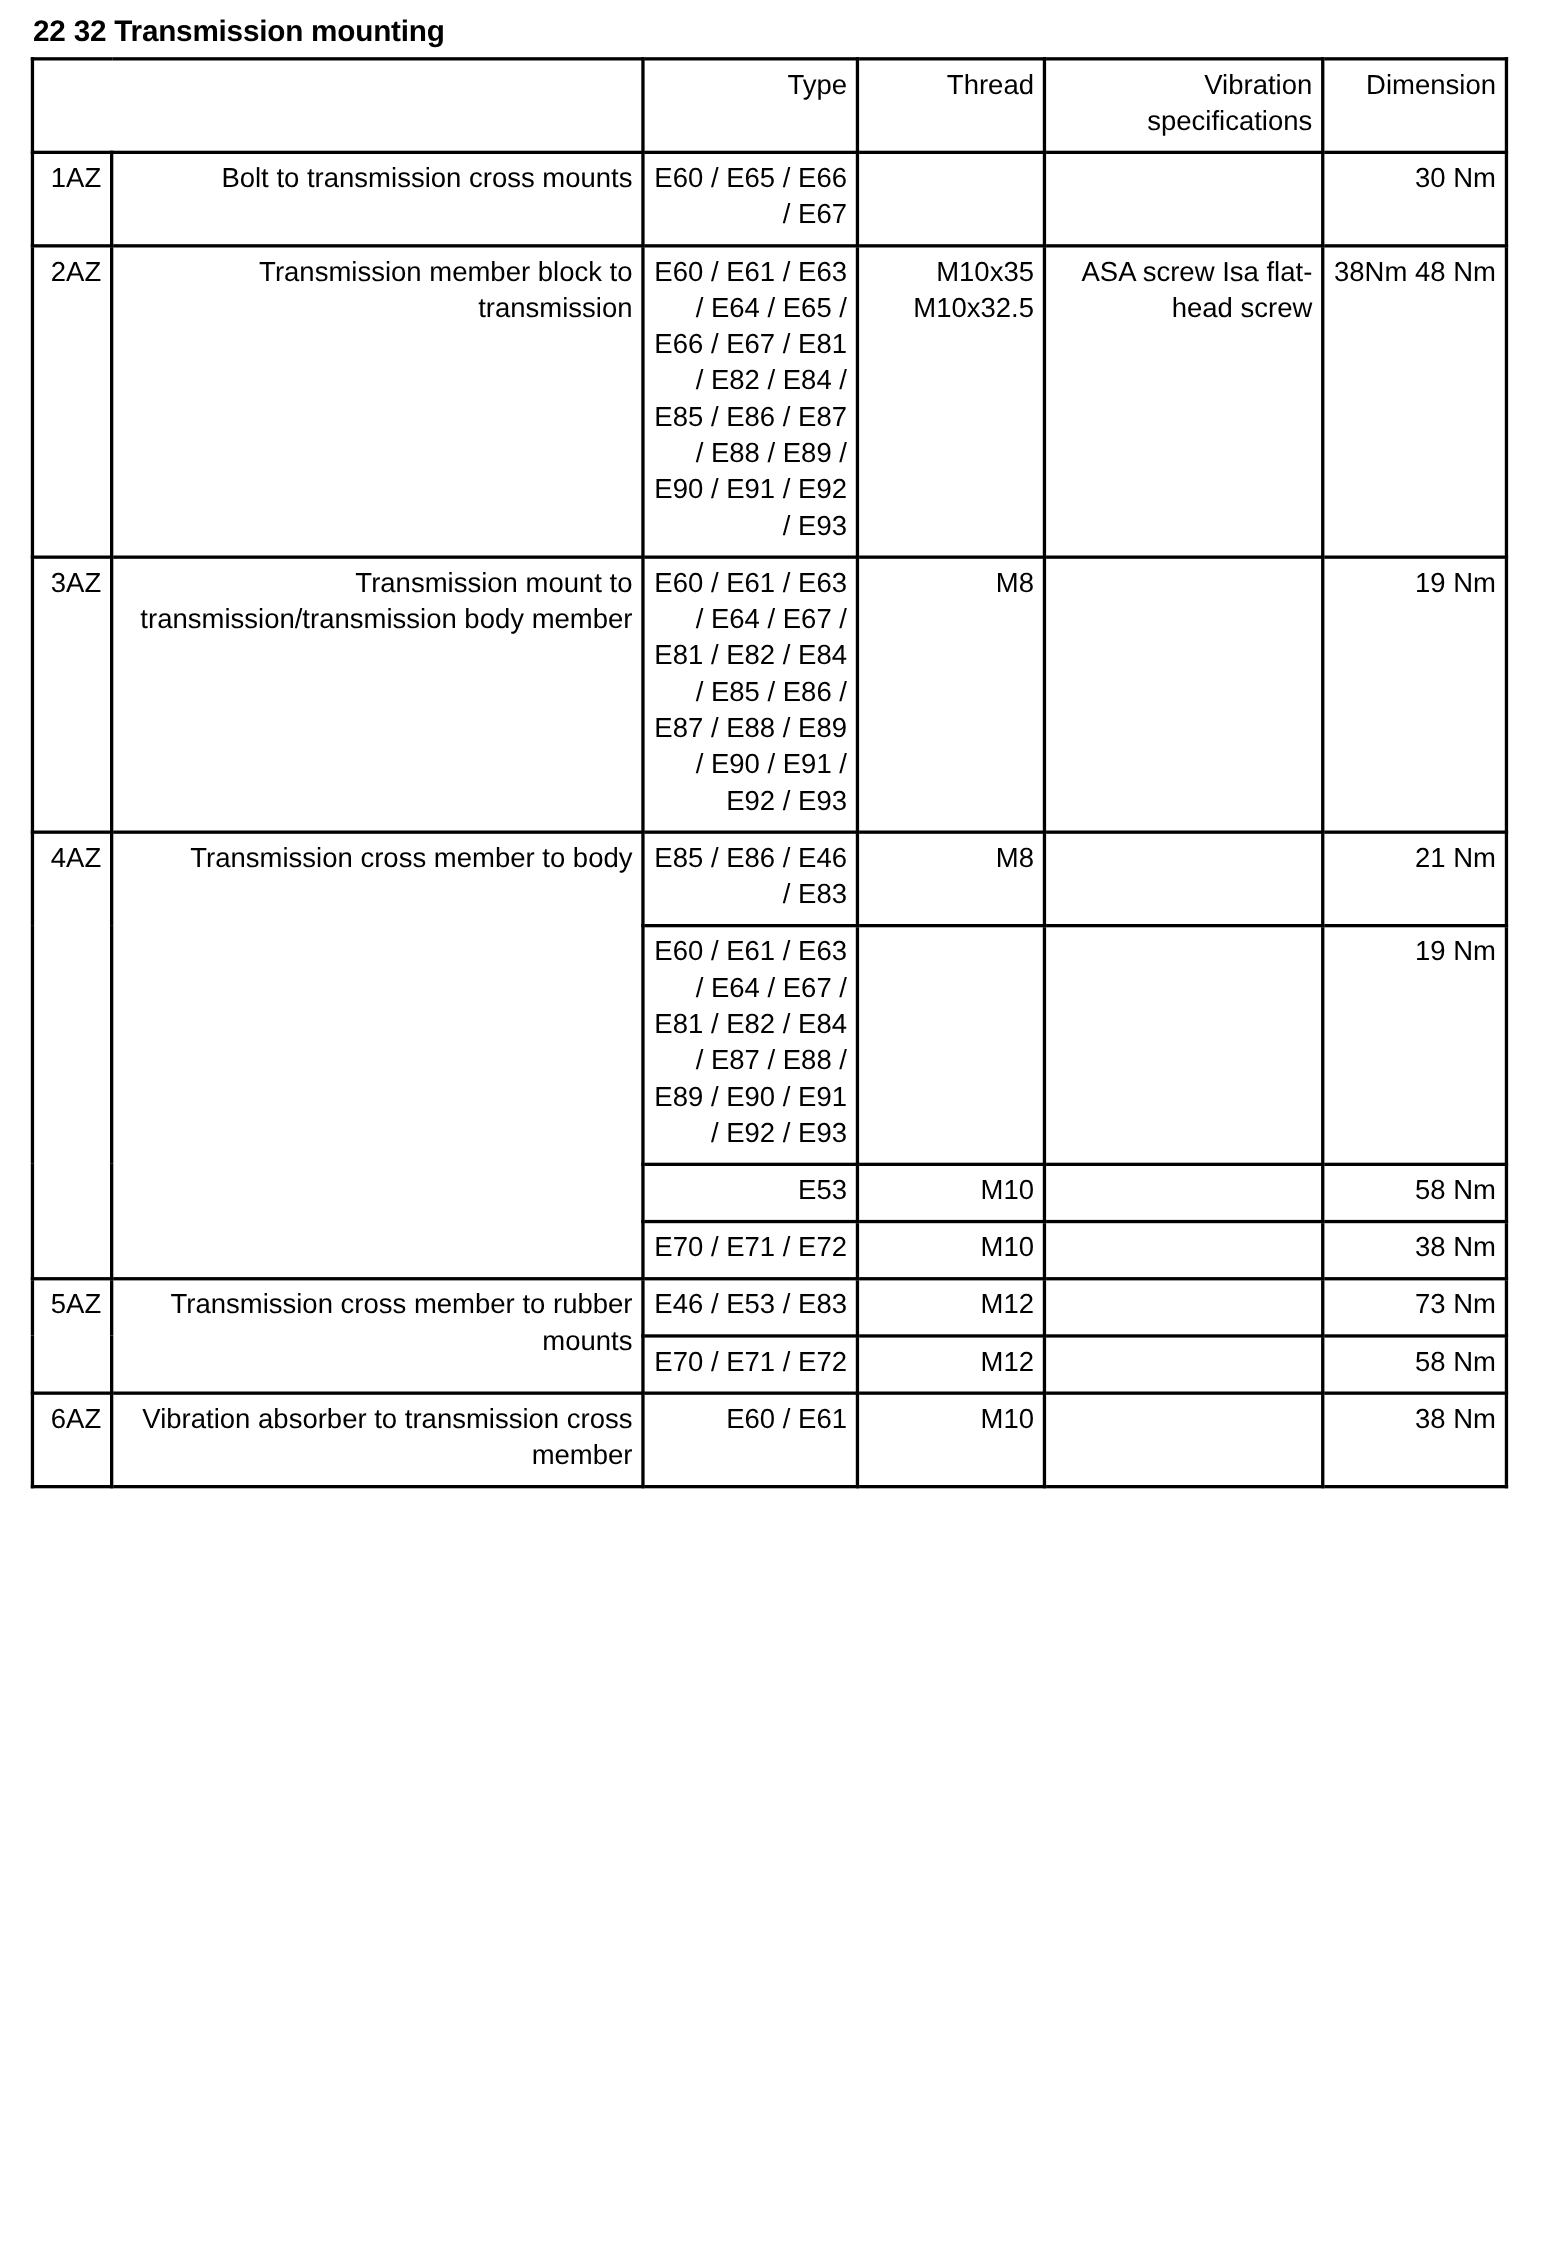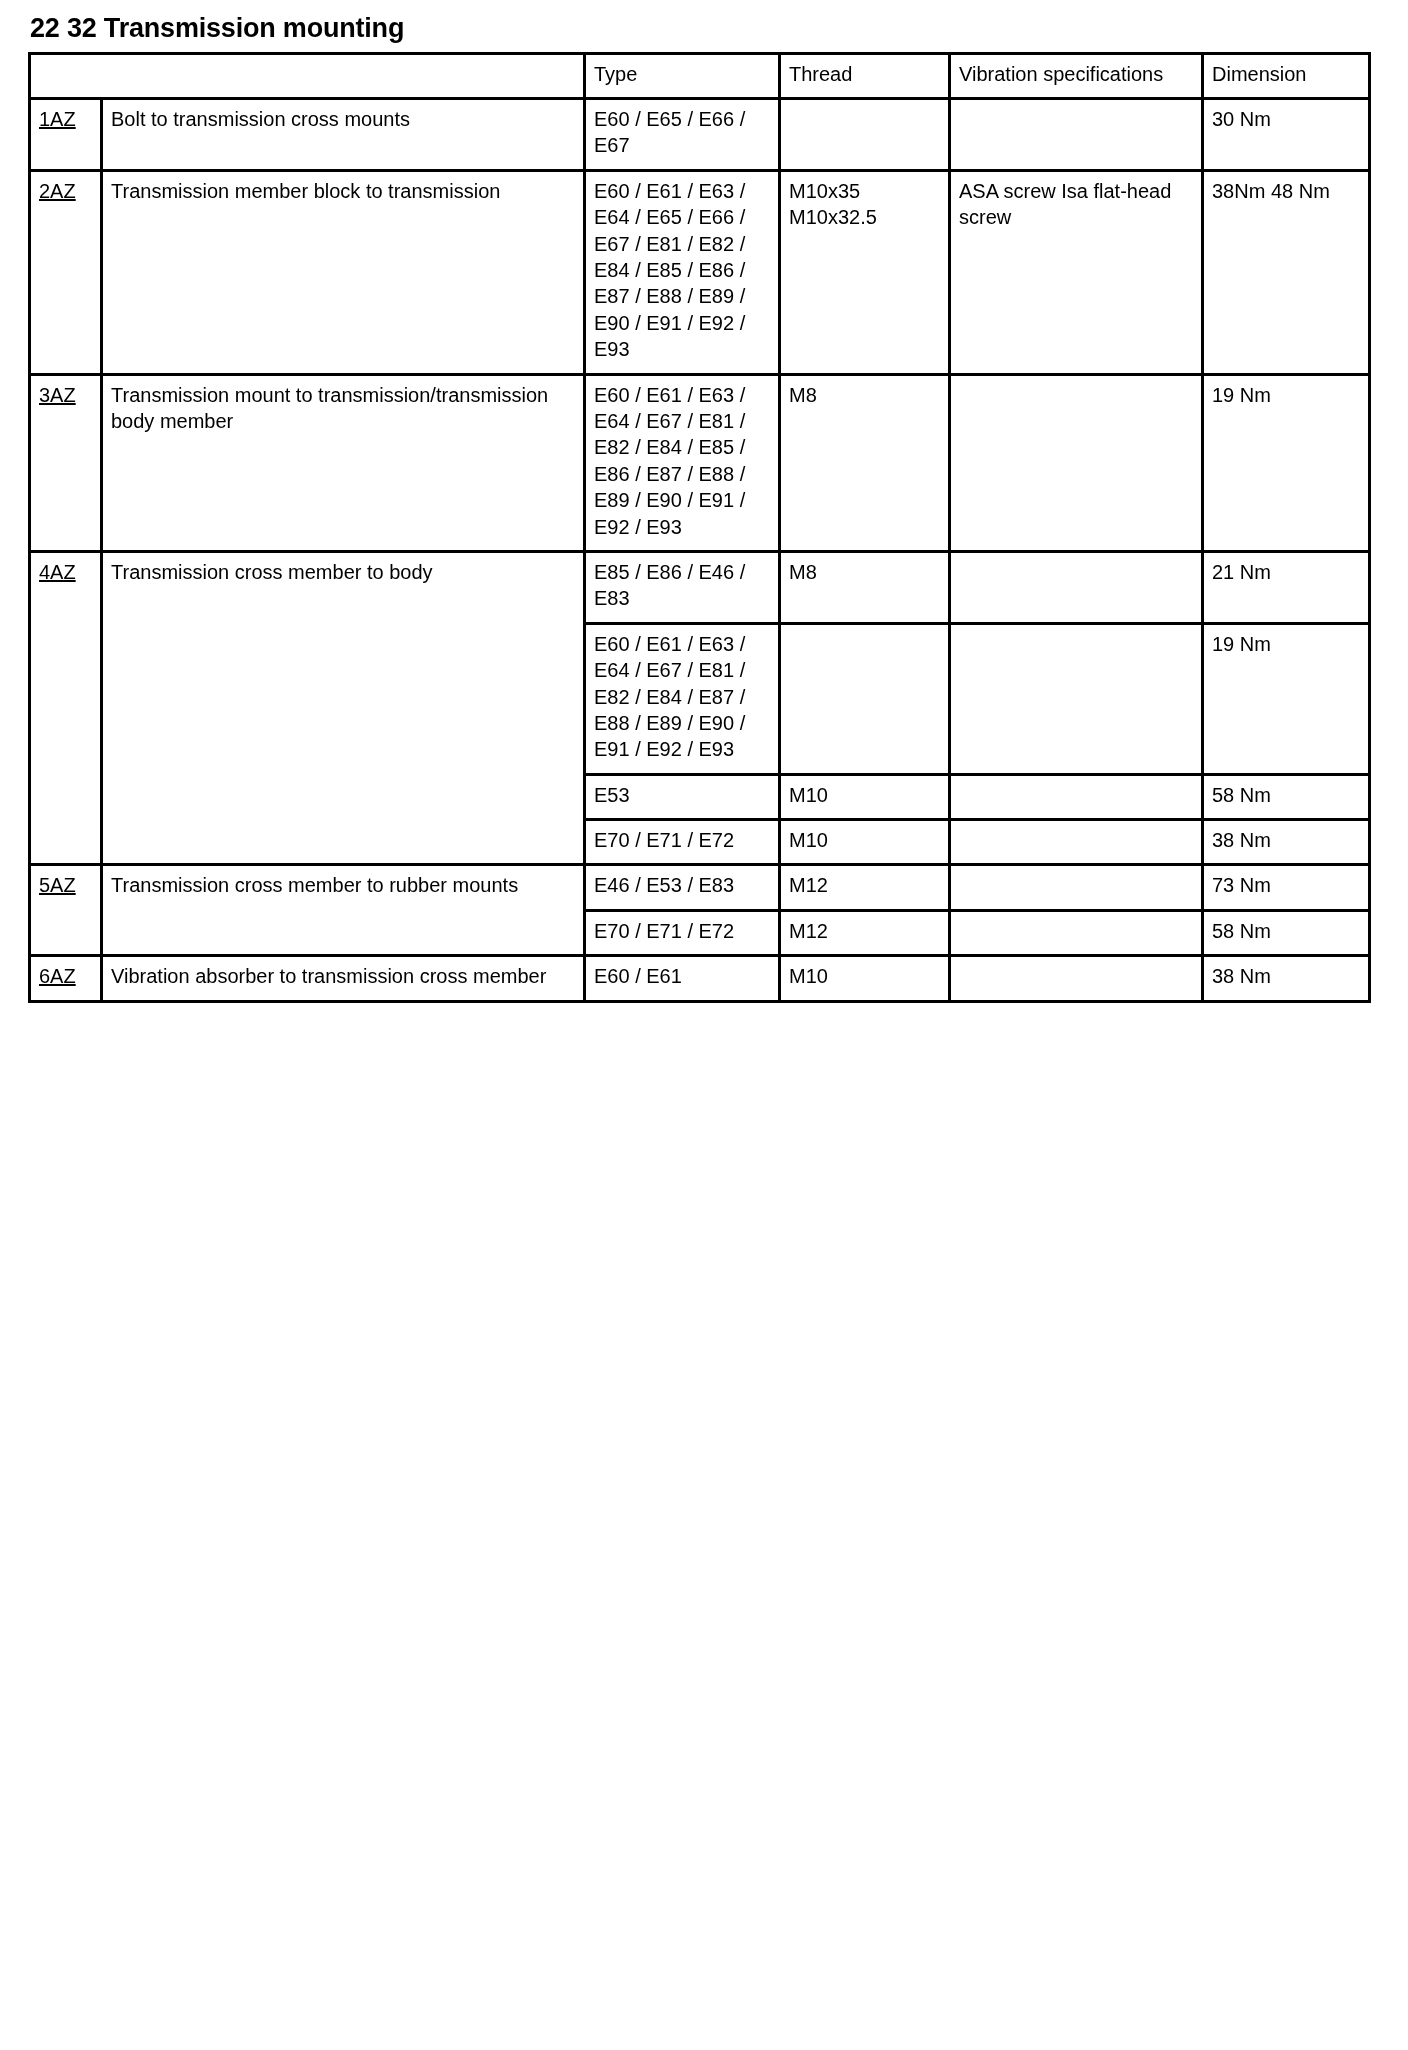--- a/index.html
+++ b/index.html
@@ -29,24 +29,24 @@
   table.spec {
     border-collapse: collapse;
     table-layout: fixed;
     width: 1340px;
     border: 3px solid #000;
   }
   table.spec td, table.spec th {
     border: 3px solid #000;
     vertical-align: top;
     padding: 6px 8px 10px 8px;
-    font-size: 20px;
+    font-size: 25px;
     line-height: 1.32;
     font-weight: normal;
-    text-align: left;
+    text-align: right;
   }
   
   col.c-ref   { width: 72px; }
   col.c-desc  { width: 483px; }
   col.c-type  { width: 195px; }
   col.c-thread{ width: 170px; }
   col.c-tight { width: 253px; }
   col.c-dim   { width: 167px; }
 
   thead th {
@@ -56,21 +56,20 @@
     padding-bottom: 14px;
   }
   thead th.blank-head {
     border-right-width: 3px;
   }
   
   td.ref {
     padding-left: 6px;
     padding-right: 0;
     white-space: nowrap;
-    text-decoration: underline;
   }
   td.desc {
     padding-left: 10px;
   }
 </style>
 </head>
 <body>
 
 <div class="page">
 

